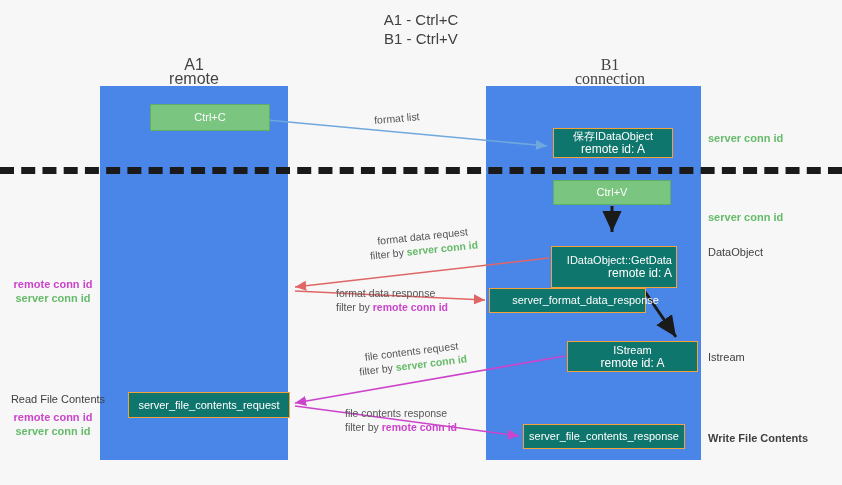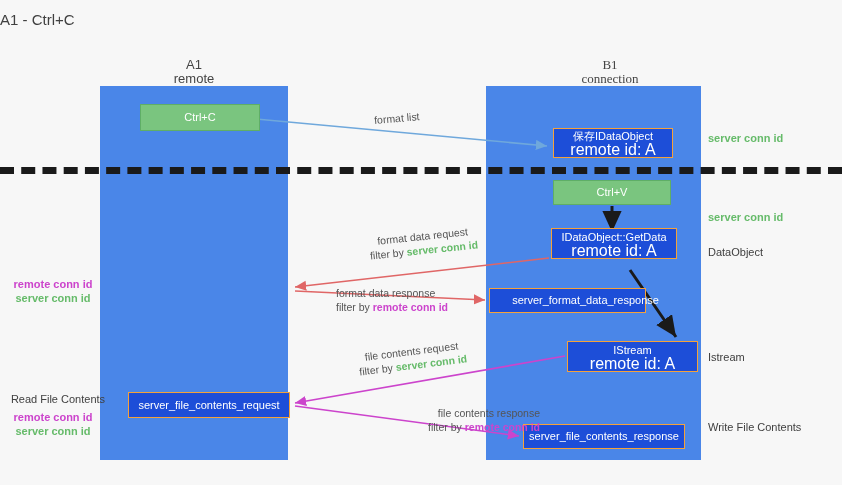--- a/index.html
+++ b/index.html
@@ -8,52 +8,52 @@
     background:#f7f7f7;
     font-family:"Liberation Sans","DejaVu Sans",sans-serif;
     position:relative;overflow:hidden;
     color:#404040;
   }
   .stage{position:absolute;left:0;top:0;width:842px;height:485px;}
   .abs{position:absolute;}
 
   
   #title{
-    left:0;top:10px;width:842px;
+    left:0;top:10px;width:842px;text-align:center;
     font-size:15px;line-height:19px;color:#404040;
   }
 
   
   .lane-head{
-    text-align:center;font-size:13px;line-height:14px;color:#444;
+    text-align:center;font-size:16px;line-height:14px;color:#444;
   }
   #lane-a-head{left:124px;top:58px;width:140px;}
   #lane-b-head{left:540px;top:58px;width:140px;font-family:Liberation Serif, serif;}
 
   
   .lane{background:#4a86e8;}
   #lane-a{left:100px;top:86px;width:188px;height:374px;}
   #lane-b{left:486px;top:86px;width:215px;height:374px;}
 
   
   .box{
     box-sizing:border-box;
     display:flex;flex-direction:column;
     align-items:center;justify-content:center;
     color:#ffffff;font-size:11px;line-height:13px;
     text-align:center;padding:2px 4px;
   }
   .box.green{background:#7ac57f;border:1px solid #5fae66;}
-  .box.orange{background:#1d4ed8;border:1px solid #f5a23a;}
-  .box .l2{font-size:16px;}
-
-  #box-ctrl-c{left:140px;top:104px;width:120px;height:27px;}
+  .box.orange{background:#0f766e;border:1px solid #f5a23a;}
+  .box .l2{font-size:12px;}
+
+  #box-ctrl-c{left:150px;top:104px;width:120px;height:27px;}
   #box-save-idataobject{left:553px;top:128px;width:120px;height:30px;}
   #box-ctrl-v{left:553px;top:180px;width:118px;height:25px;}
-  #box-getdata{left:551px;top:228px;width:126px;height:31px;}
+  #box-getdata{left:551px;top:246px;width:126px;height:42px;align-items:flex-end;}
   #box-fmt-req{left:128px;top:277px;width:162px;height:26px;}
   #box-fmt-resp{left:489px;top:288px;width:157px;height:25px;padding-left:40px;}
   #box-istream{left:567px;top:341px;width:131px;height:31px;}
   #box-file-req{left:128px;top:392px;width:162px;height:26px;}
   #box-file-resp{left:523px;top:424px;width:162px;height:25px;}
 
   
   #sep{
     left:0;top:167px;width:842px;height:0;
     border-top:7px dashed #1a1a1a;
@@ -62,45 +62,46 @@
   
   .side{font-size:11px;line-height:14px;}
   .green-t{color:#66bb6a;font-weight:bold;}
   .magenta-t{color:#cc44cc;font-weight:bold;}
   .plain-t{color:#404040;}
 
   #lbl-server-1{left:708px;top:131px;}
   #lbl-server-2{left:708px;top:210px;}
   #lbl-dataobject{left:708px;top:245px;}
   #lbl-istream{left:708px;top:350px;}
-  #lbl-write-file{left:708px;top:420px;}
+  #lbl-write-file{left:708px;top:431px;font-weight:bold;}
 
   #lbl-left-conn-1{left:8px;top:277px;width:90px;text-align:center;}
   #lbl-read-file{left:8px;top:392px;width:100px;text-align:center;}
   #lbl-left-conn-2{left:8px;top:410px;width:90px;text-align:center;}
 
   
   .ann{font-size:10.5px;line-height:14px;color:#555;white-space:nowrap;}
   .ann b{font-weight:bold;}
 
   #ann-format-list{left:374px;top:111px;transform:rotate(-5deg);}
   #ann-fmt-req{left:369px;top:229px;transform:rotate(-6deg);text-align:center;}
   #ann-fmt-resp{left:336px;top:286px;width:190px;}
   #ann-file-req{left:358px;top:344px;transform:rotate(-7deg);text-align:center;}
-  #ann-file-resp{left:345px;top:406px;text-align:right;width:195px;}
+  #ann-file-resp{left:345px;top:406px;text-align:left;width:195px;}
 
   svg.lines{position:absolute;left:0;top:0;width:842px;height:485px;overflow:visible;pointer-events:none;}
 </style>
 </head>
 <body>
 
 <div class="stage">
 
   <div class="abs" id="title">
     <div>A1 - Ctrl+C</div>
+    <div>B1 - Ctrl+V</div>
   </div>
 
   <div class="abs lane-head" id="lane-a-head">
     <div>A1</div>
     <div>remote</div>
   </div>
   <div class="abs lane-head" id="lane-b-head">
     <div>B1</div>
     <div>connection</div>
   </div>

